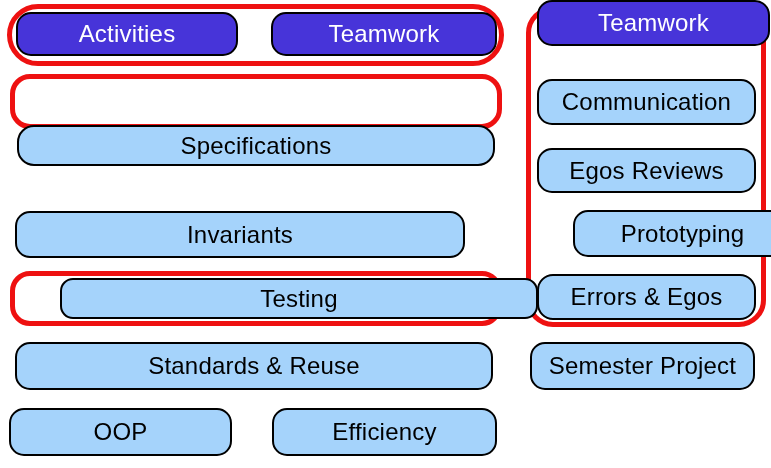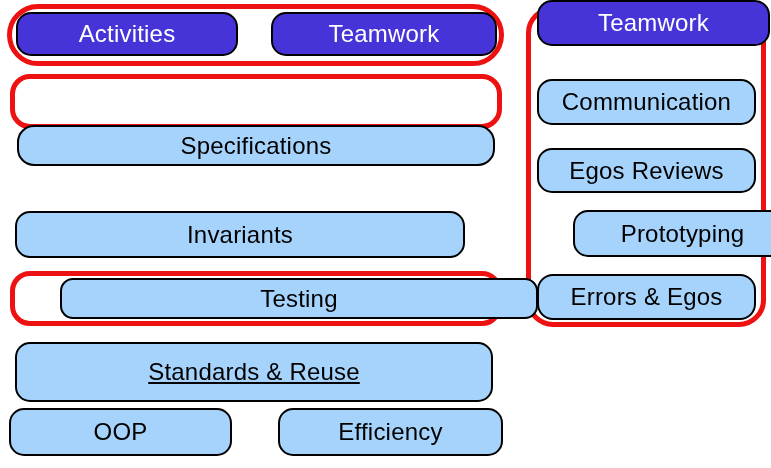--- a/index.html
+++ b/index.html
@@ -58,18 +58,19 @@
   <div class="node" style="left:537px; top:79px; width:219px; height:46px;">Communication</div>
 
   <div class="node" style="left:537px; top:148px; width:219px; height:45px;">Egos Reviews</div>
 
   <div class="node" style="left:15px; top:211px; width:450px; height:47px;">Invariants</div>
   <div class="node" style="left:537px; top:210px; width:219px; height:47px;margin-left:36px;">Prototyping</div>
 
   <div class="node" style="left:17px; top:278px; width:478px; height:41px; border-radius:13px;margin-left:43px;">Testing</div>
   <div class="node" style="left:537px; top:274px; width:219px; height:46px;border-radius:16px;">Errors &amp; Egos</div>
 
-  <div class="node" style="left:15px; top:342px; width:478px; height:60px;text-decoration:underline;">Standards &amp; Reuse</div>
+  <div class="node" style="left:15px; top:342px; width:478px; height:48px;">Standards &amp; Reuse</div>
+  <div class="node" style="left:530px; top:342px; width:225px; height:48px;">Semester Project</div>
 
   <div class="node" style="left:9px; top:408px; width:223px; height:48px;">OOP</div>
-  <div class="node" style="left:272px; top:408px; width:225px; height:48px;margin-left:6px;">Efficiency</div>
+  <div class="node" style="left:272px; top:408px; width:225px; height:48px;">Efficiency</div>
 
 </div>
 
 </body></html>

